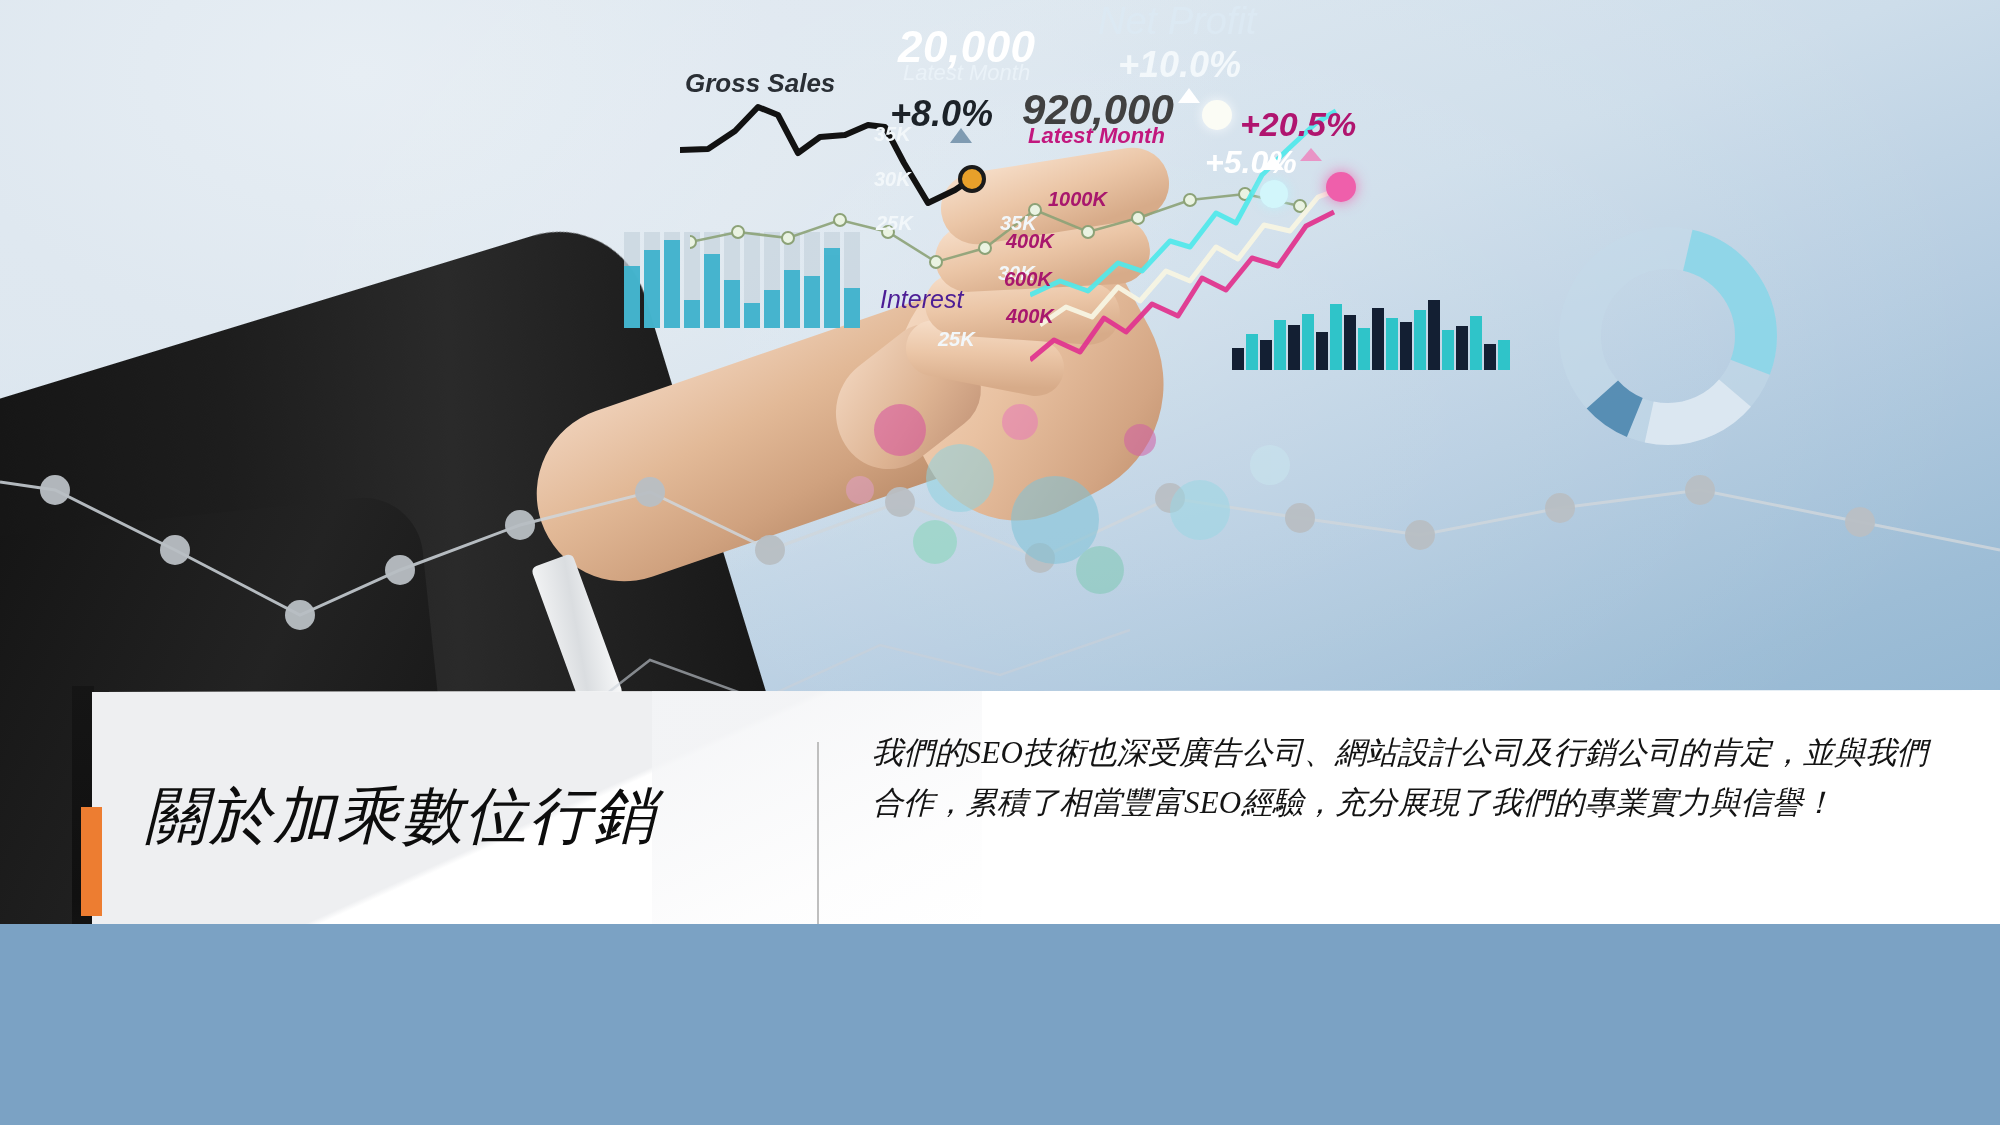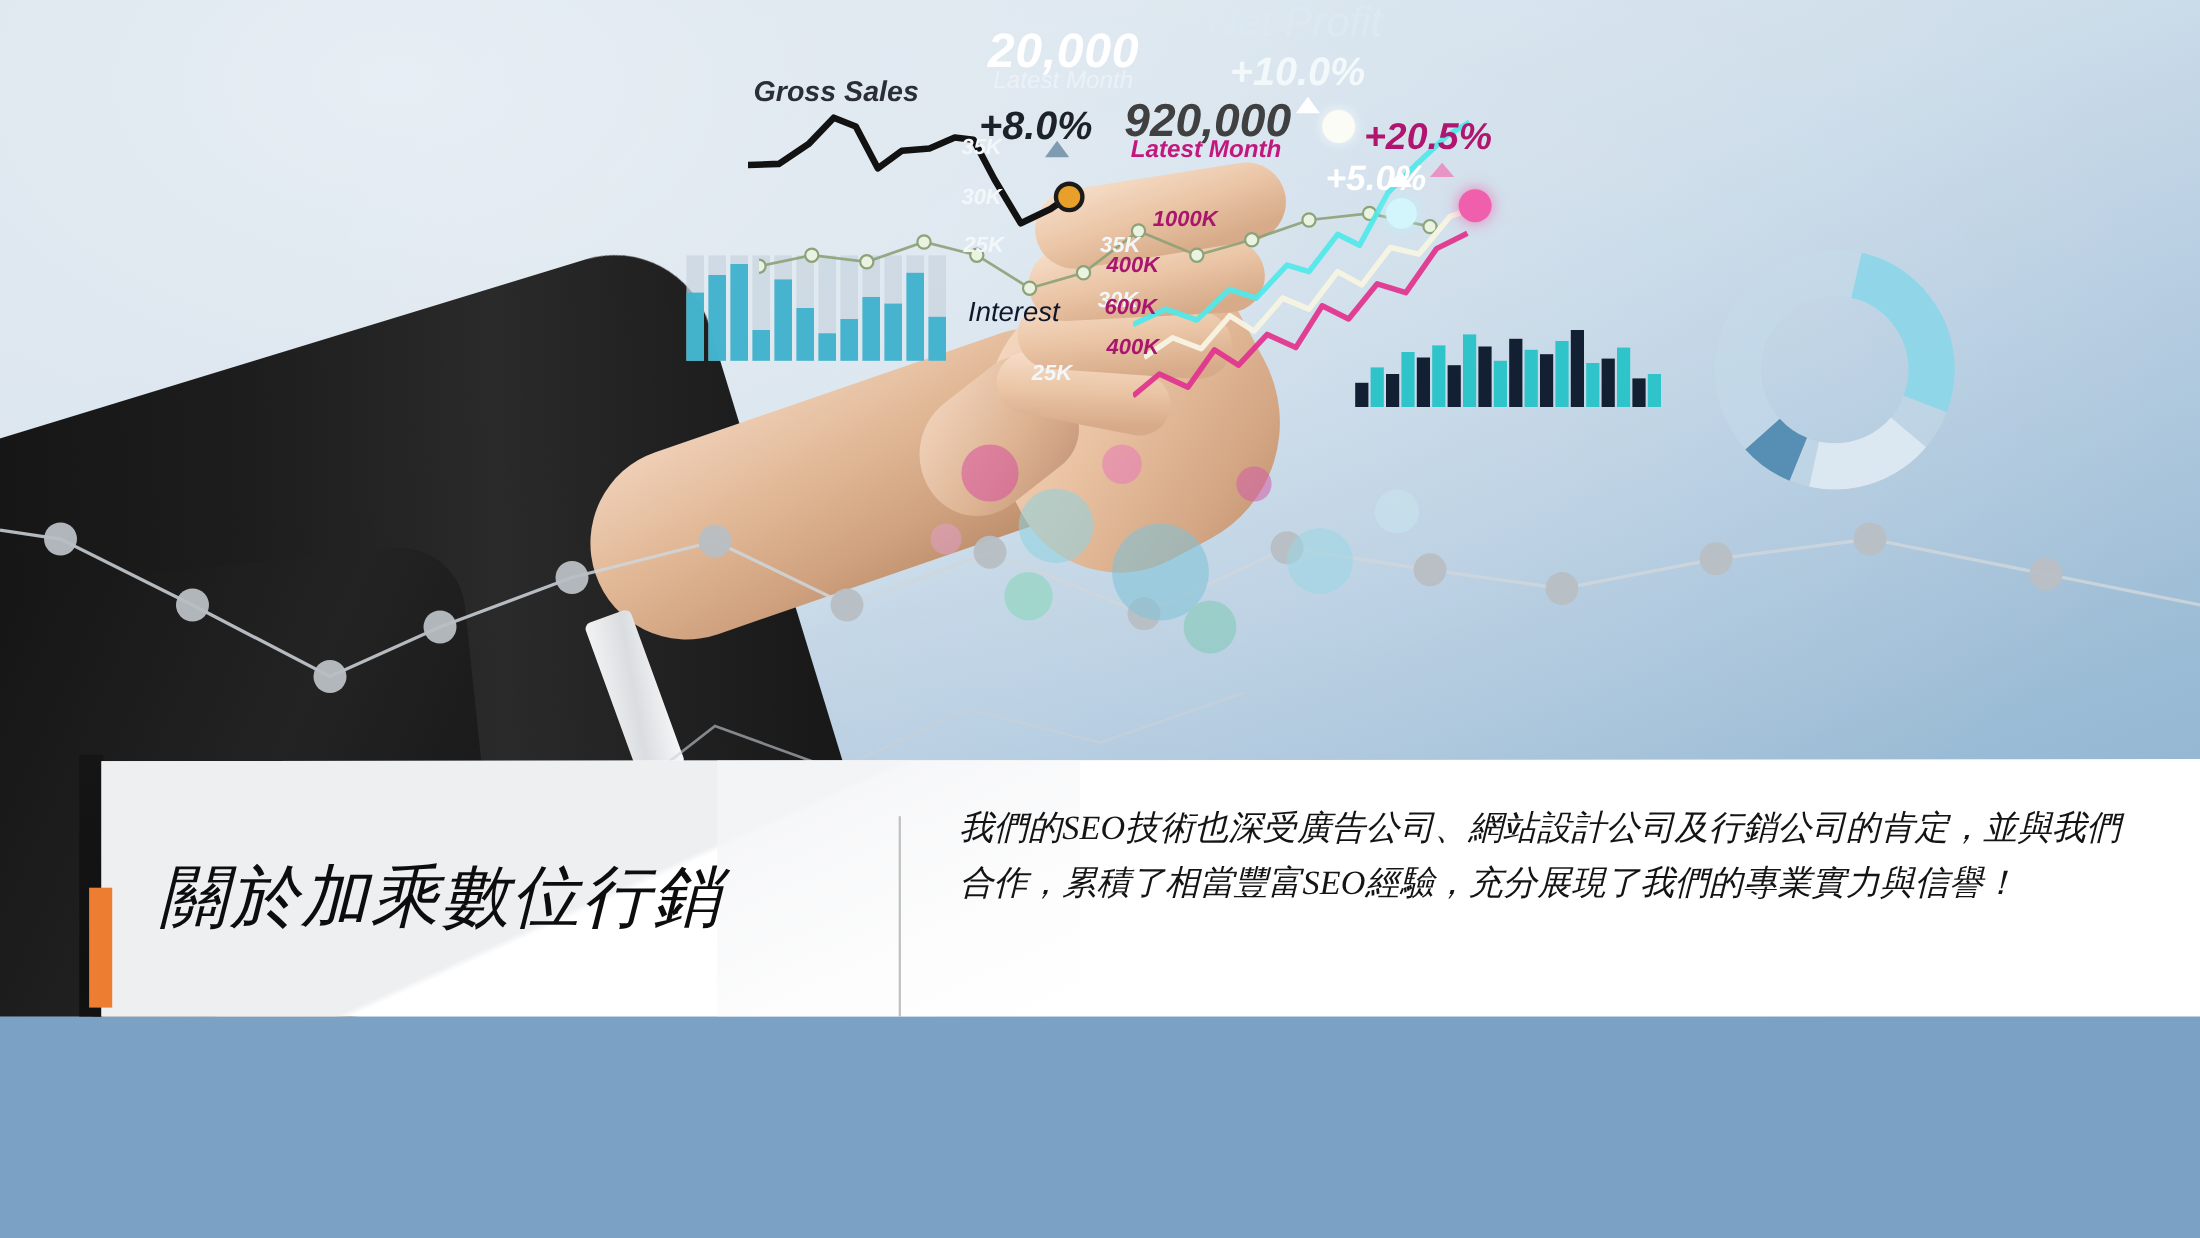--- a/index.html
+++ b/index.html
@@ -78,21 +78,21 @@
   }
 
   
   .netline { position:absolute; left:0; top:430px; width:2000px; height:300px; }
 
   
   .charts { position:absolute; inset:0; }
   .chart-label { position:absolute; white-space:nowrap; font-family:"Liberation Sans", sans-serif; }
 
   .lbl-gross { left:685px; top:68px; font-size:26px; font-weight:600; color:#2a2f35; }
-  .lbl-interest { left:880px; top:270px; font-size:25px; color:#0f172a; }
+  .lbl-interest { left:880px; top:285px; font-size:25px; color:#4c1d95; }
 
   .big-20000 { left:898px; top:22px; font-size:44px; font-weight:700; color:#ffffff; letter-spacing:.5px; }
   .sub-20000 { left:903px; top:60px; font-size:22px; font-weight:500; color:#eaf2f8; }
   .pct-8 { left:890px; top:93px; font-size:36px; font-weight:700; color:#1c2228; }
 
   .big-920000 { left:1022px; top:86px; font-size:42px; font-weight:700; color:#404040; }
   .sub-920000 { left:1028px; top:123px; font-size:22px; font-weight:600; color:#c2187e; }
 
   .lbl-netprofit { left:1098px; top:0px; font-size:38px; font-weight:400; color:#dce9f3; }
   .pct-10 { left:1118px; top:44px; font-size:36px; font-weight:700; color:#f3f8fb; }

